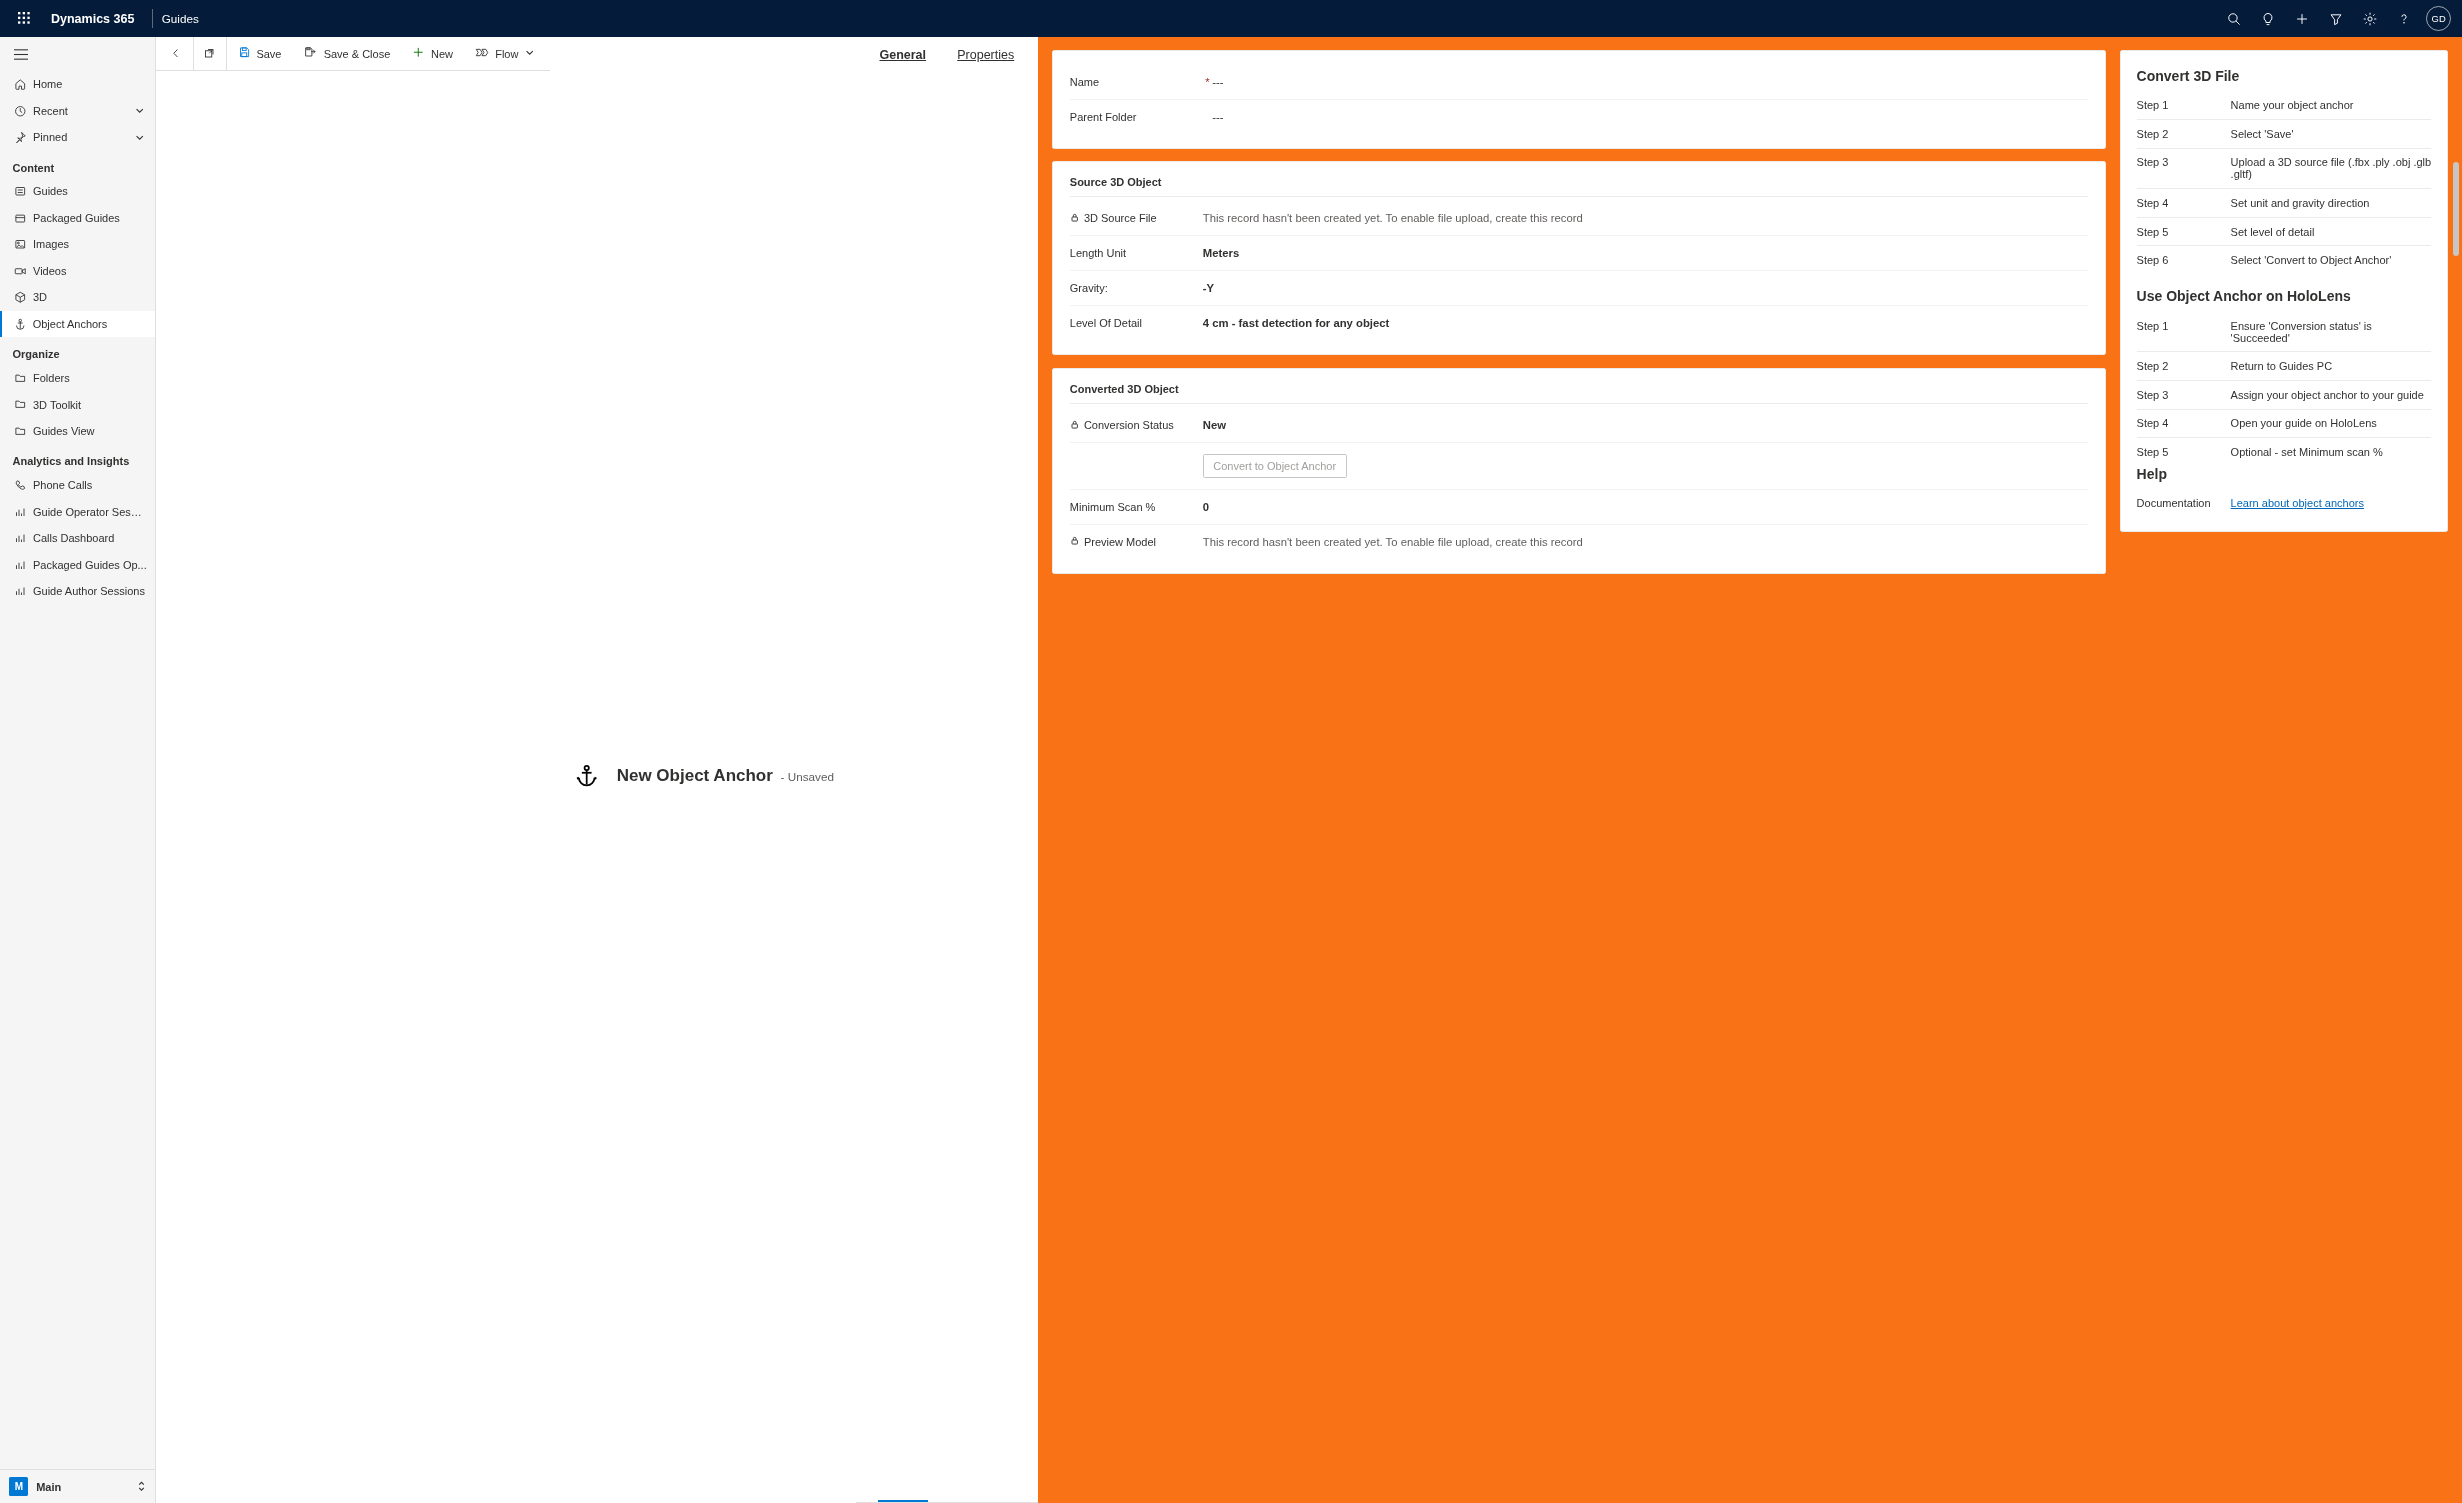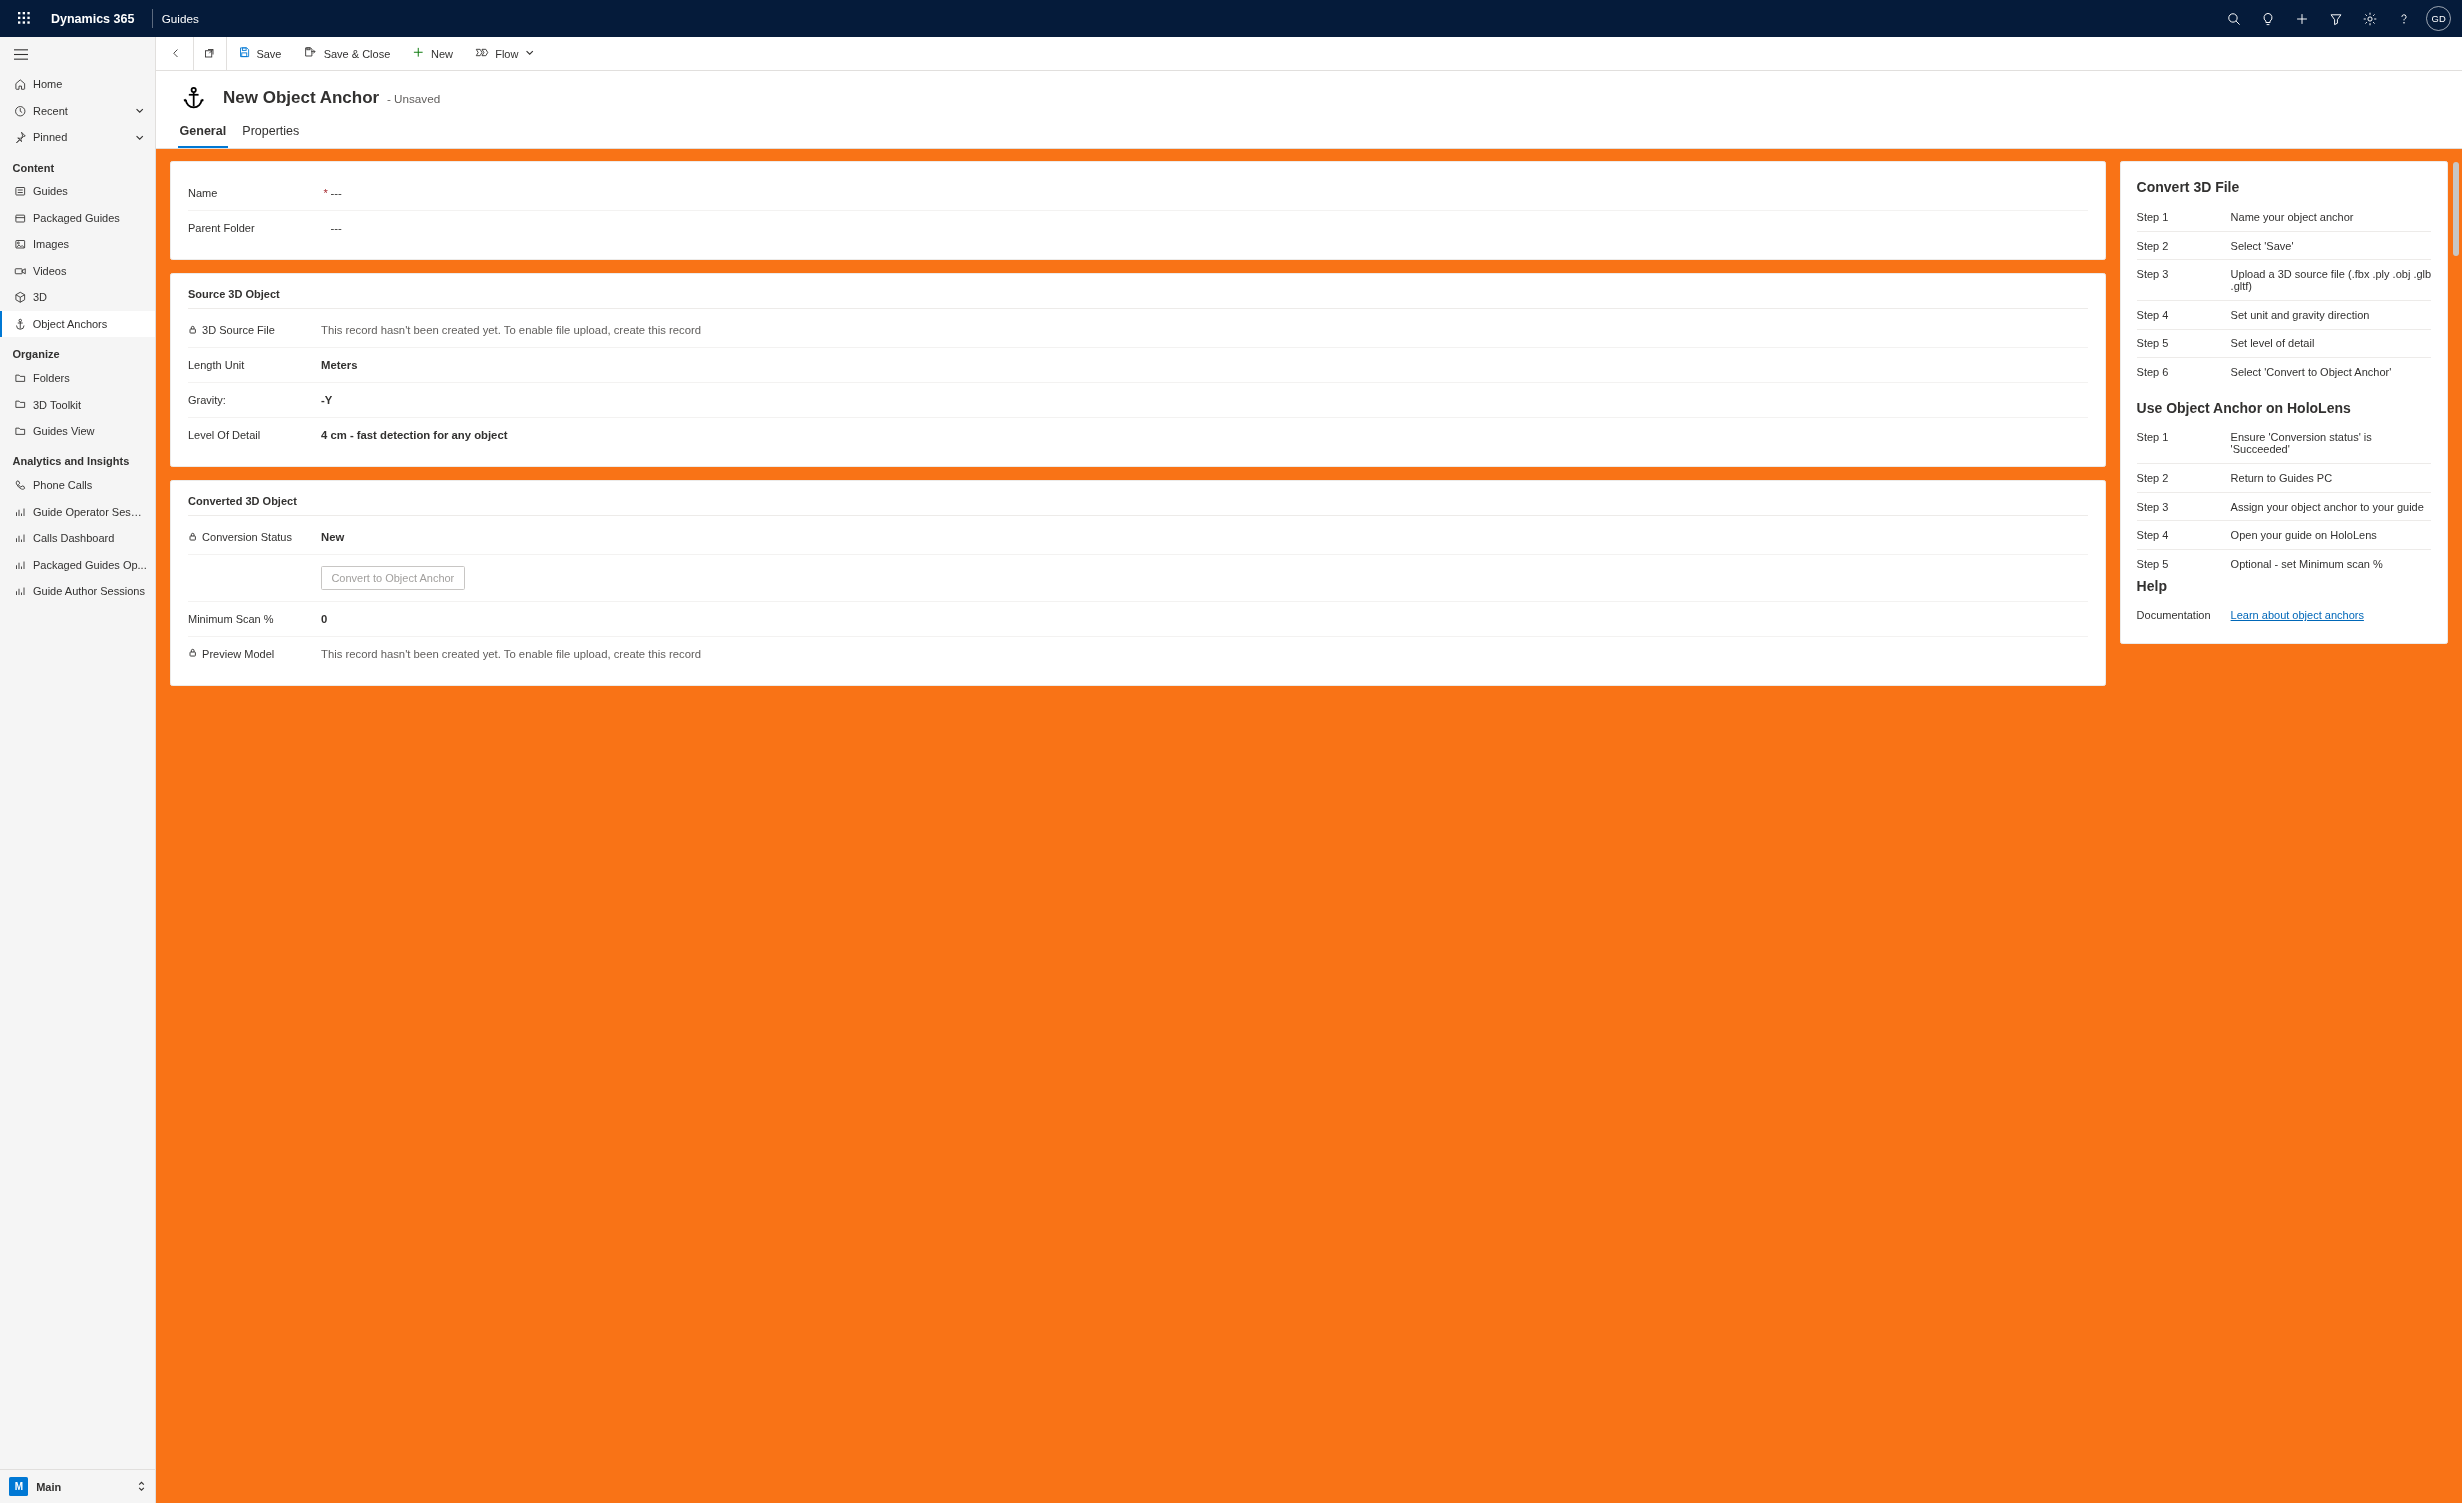--- a/index.html
+++ b/index.html
@@ -91,21 +91,21 @@
     cursor: pointer;
   }
   .sb-foot .sq {
     width: 19px; height: 19px; background:#0078d4; color:#fff;
     display:flex; align-items:center; justify-content:center;
     font-size:10px; font-weight:600; border-radius:1.6px; margin-right:7.8px;
   }
   .sb-foot .lbl { flex:1; font-weight:600; }
   .sb-foot .sel { display:flex; align-items:center; }
   
-  .main { flex:1; display:flex; flex-direction:column; min-width:0; }
+  .main { flex:1; display:flex; flex-direction:row; min-width:0; }
   .cmdbar {
     height: 34px;
     border-bottom: 0.8px solid #e1dfdd;
     display:flex; align-items:center;
     padding: 0 4.7px;
   }
   .cmd-icn {
     width: 33px; height: 34px;
     display:flex; align-items:center; justify-content:center;
     cursor:pointer; border-right: 0.8px solid #e1dfdd;
@@ -122,23 +122,24 @@
     padding: 11px 22px 0 22px;
     display:flex; align-items:center; gap:14px;
   }
   .reChead .ricn {
     width: 31px; height:31px;
     display:flex; align-items:center; justify-content:center;
   }
   .reChead h1 { font-size: 17px; font-weight:600; }
   .reChead .status { color:#605e5c; font-size:11.7px; margin-left:4.7px; }
   .tabs {
-    display:flex; gap: 13px;
+    display:flex; gap: 28px;
     padding: 11px 22px 0 22px;
     border-bottom: 0.8px solid #e1dfdd;
+    text-decoration: underline;
   }
   .tab {
     padding: 0 1.6px 7.8px 1.6px;
     font-size: 12.5px; cursor:pointer;
     border-bottom: 2.3px solid transparent;
     color:#323130;
   }
   .tab.active { border-bottom-color:#0078d4; font-weight:600; }
   
   .content {

